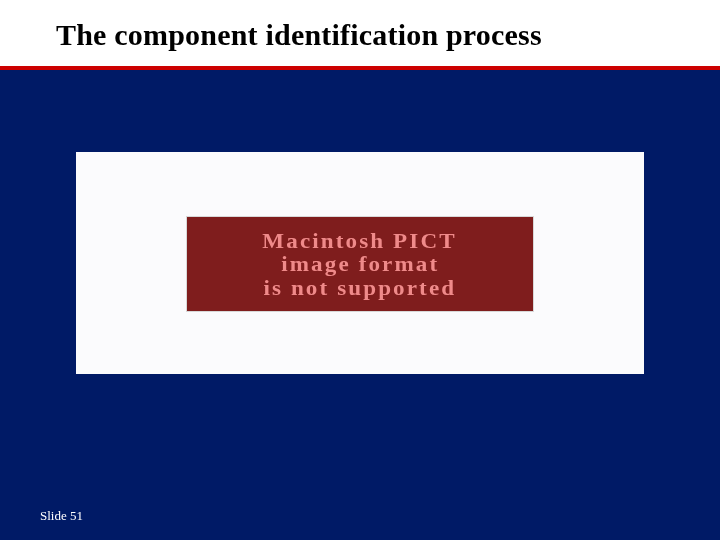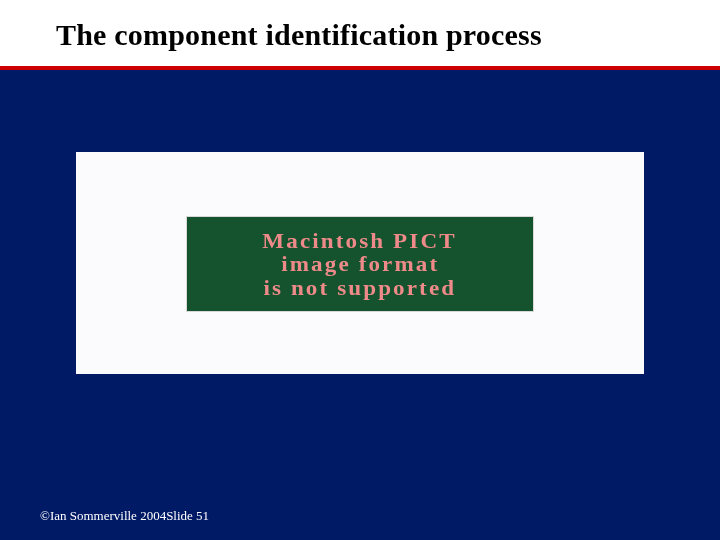--- a/index.html
+++ b/index.html
@@ -27,21 +27,21 @@
     width: 568px;
     height: 222px;
     background: #fbfbfd;
   }
   .pict-box {
     position: absolute;
     top: 64px;
     left: 110px;
     width: 348px;
     height: 96px;
-    background: #14532d;
+    background: #7f1d1d;
     border: 1px solid #d8d8d8;
     display: flex;
     flex-direction: column;
     align-items: center;
     justify-content: center;
     padding: 6px 8px;
   }
   .pict-line {
     font-family: Georgia, "Times New Roman", serif;
     font-weight: 700;
@@ -86,15 +86,14 @@
 
 <div class="content-area">
   <div class="pict-box">
     <div class="pict-line">Macintosh PICT</div>
     <div class="pict-line">image format</div>
     <div class="pict-line">is not supported</div>
   </div>
 </div>
 
 <div class="footer">
-  <div class="footer-left">©Ian Sommerville 2004</div>
   <div class="footer-right">Slide 51</div>
 </div>
 
 </body></html>

